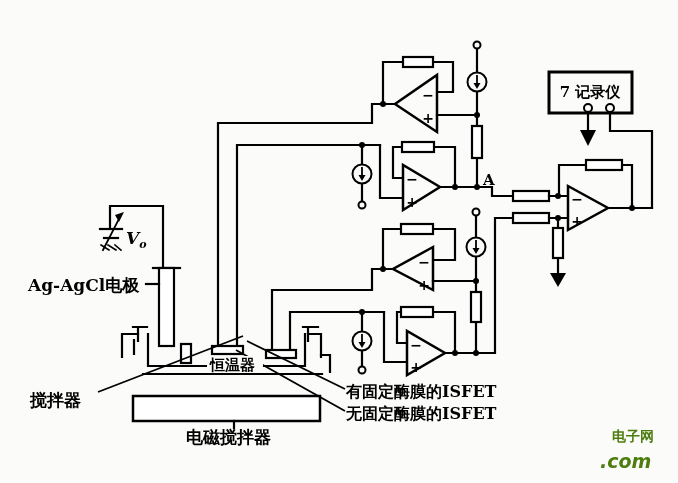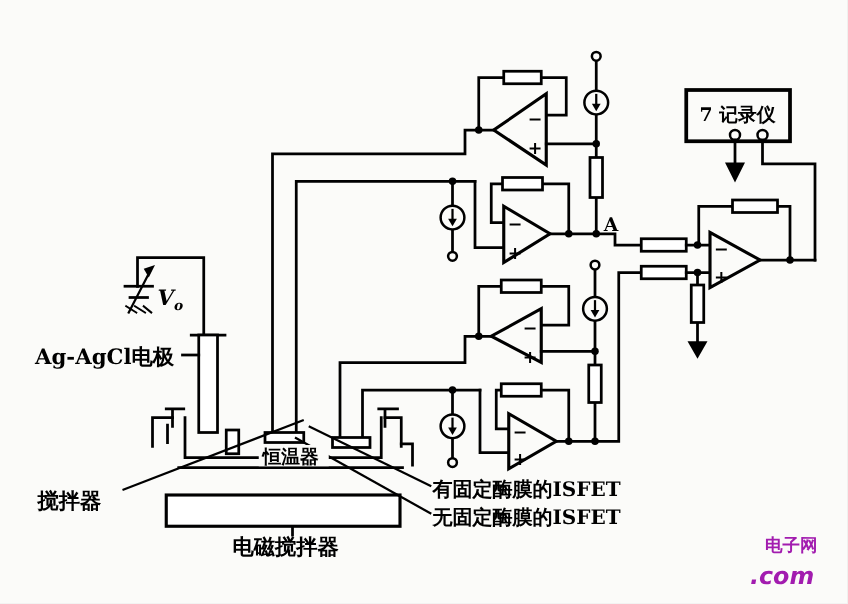--- a/index.html
+++ b/index.html
@@ -185,16 +185,16 @@
     <rect x="207" y="356" width="56" height="17" fill="#fbfbf9"></rect>
     <text class="lbl" x="210" y="370" font-size="15">恒温器</text>
     <text class="lbl" x="186" y="443" font-size="17">电磁搅拌器</text>
     <text class="lbl" x="346" y="397" font-size="16">有固定酶膜的ISFET</text>
     <text class="lbl" x="346" y="419" font-size="16">无固定酶膜的ISFET</text>
     <text class="lbl" x="483" y="185" font-size="15">A</text>
   </g>
 </svg>
 
   <div id="watermark">
-    <span id="wm-site" style="color: #a21caf;">电子网</span>
-    <span id="wm-domain" style="color: #a21caf;">.com</span>
+    <span id="wm-site" style="color: #4d7c0f;">电子网</span>
+    <span id="wm-domain" style="color: #4d7c0f;">.com</span>
   </div>
 </div>
 
 </body></html>

